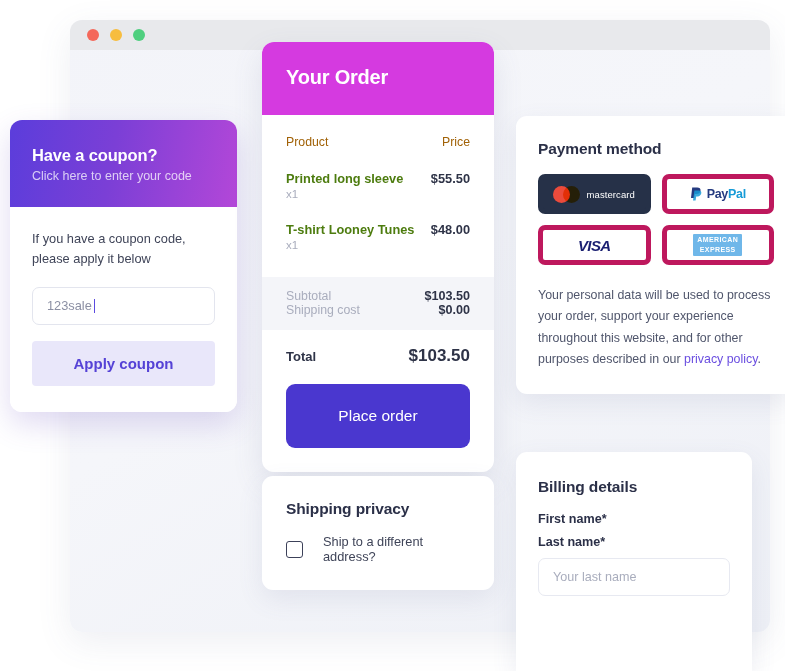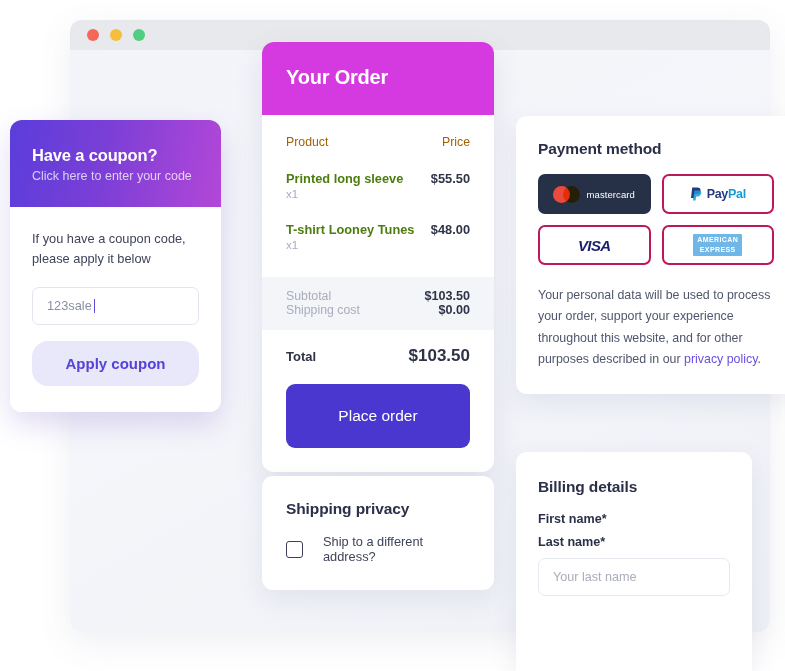--- a/index.html
+++ b/index.html
@@ -43,21 +43,21 @@
     position: absolute;
     background: #ffffff;
     border-radius: 11px;
     box-shadow: 0 9px 26px rgba(95, 100, 145, 0.11);
   }
 
   
   #coupon-card {
     left: 10px;
     top: 120px;
-    width: 211px;
+    width: 227px;
     border-radius: 12px;
     overflow: hidden;
     box-shadow: 0 12px 30px rgba(100, 70, 190, 0.20);
   }
   .coupon-header {
     background: linear-gradient(100deg, #5b3ddb 0%, #7b3fd6 45%, #b347d8 100%);
     padding: 26px 22px 24px 22px;
   }
   .coupon-title {
     color: #ffffff;
@@ -95,21 +95,21 @@
     width: 1px;
     height: 14px;
     background: #5b4ae0;
     margin-left: 2px;
   }
   .apply-btn {
     width: 100%;
     height: 45px;
     background: #e9e7fa;
     border: none;
-    border-radius: 16px;
+    border-radius: 4px;
     color: #5542d6;
     font-size: 15px;
     font-weight: bold;
     font-family: "Liberation Sans", sans-serif;
     cursor: pointer;
   }
 
   
   #order-card {
     left: 262px;
@@ -209,21 +209,21 @@
     padding: 24px 22px 24px 22px;
   }
   .pay-grid {
     display: grid;
     grid-template-columns: 1fr 1fr;
     gap: 11px;
     margin-bottom: 20px;
   }
   .pay-tile {
     height: 40px;
-    border: 2px solid #be185d;
+    border: 5px solid #be185d;
     border-radius: 7px;
     background: #ffffff;
     display: flex;
     align-items: center;
     justify-content: center;
     cursor: pointer;
   }
   .pay-tile.selected {
     background: #263148;
     border-color: #263148;

